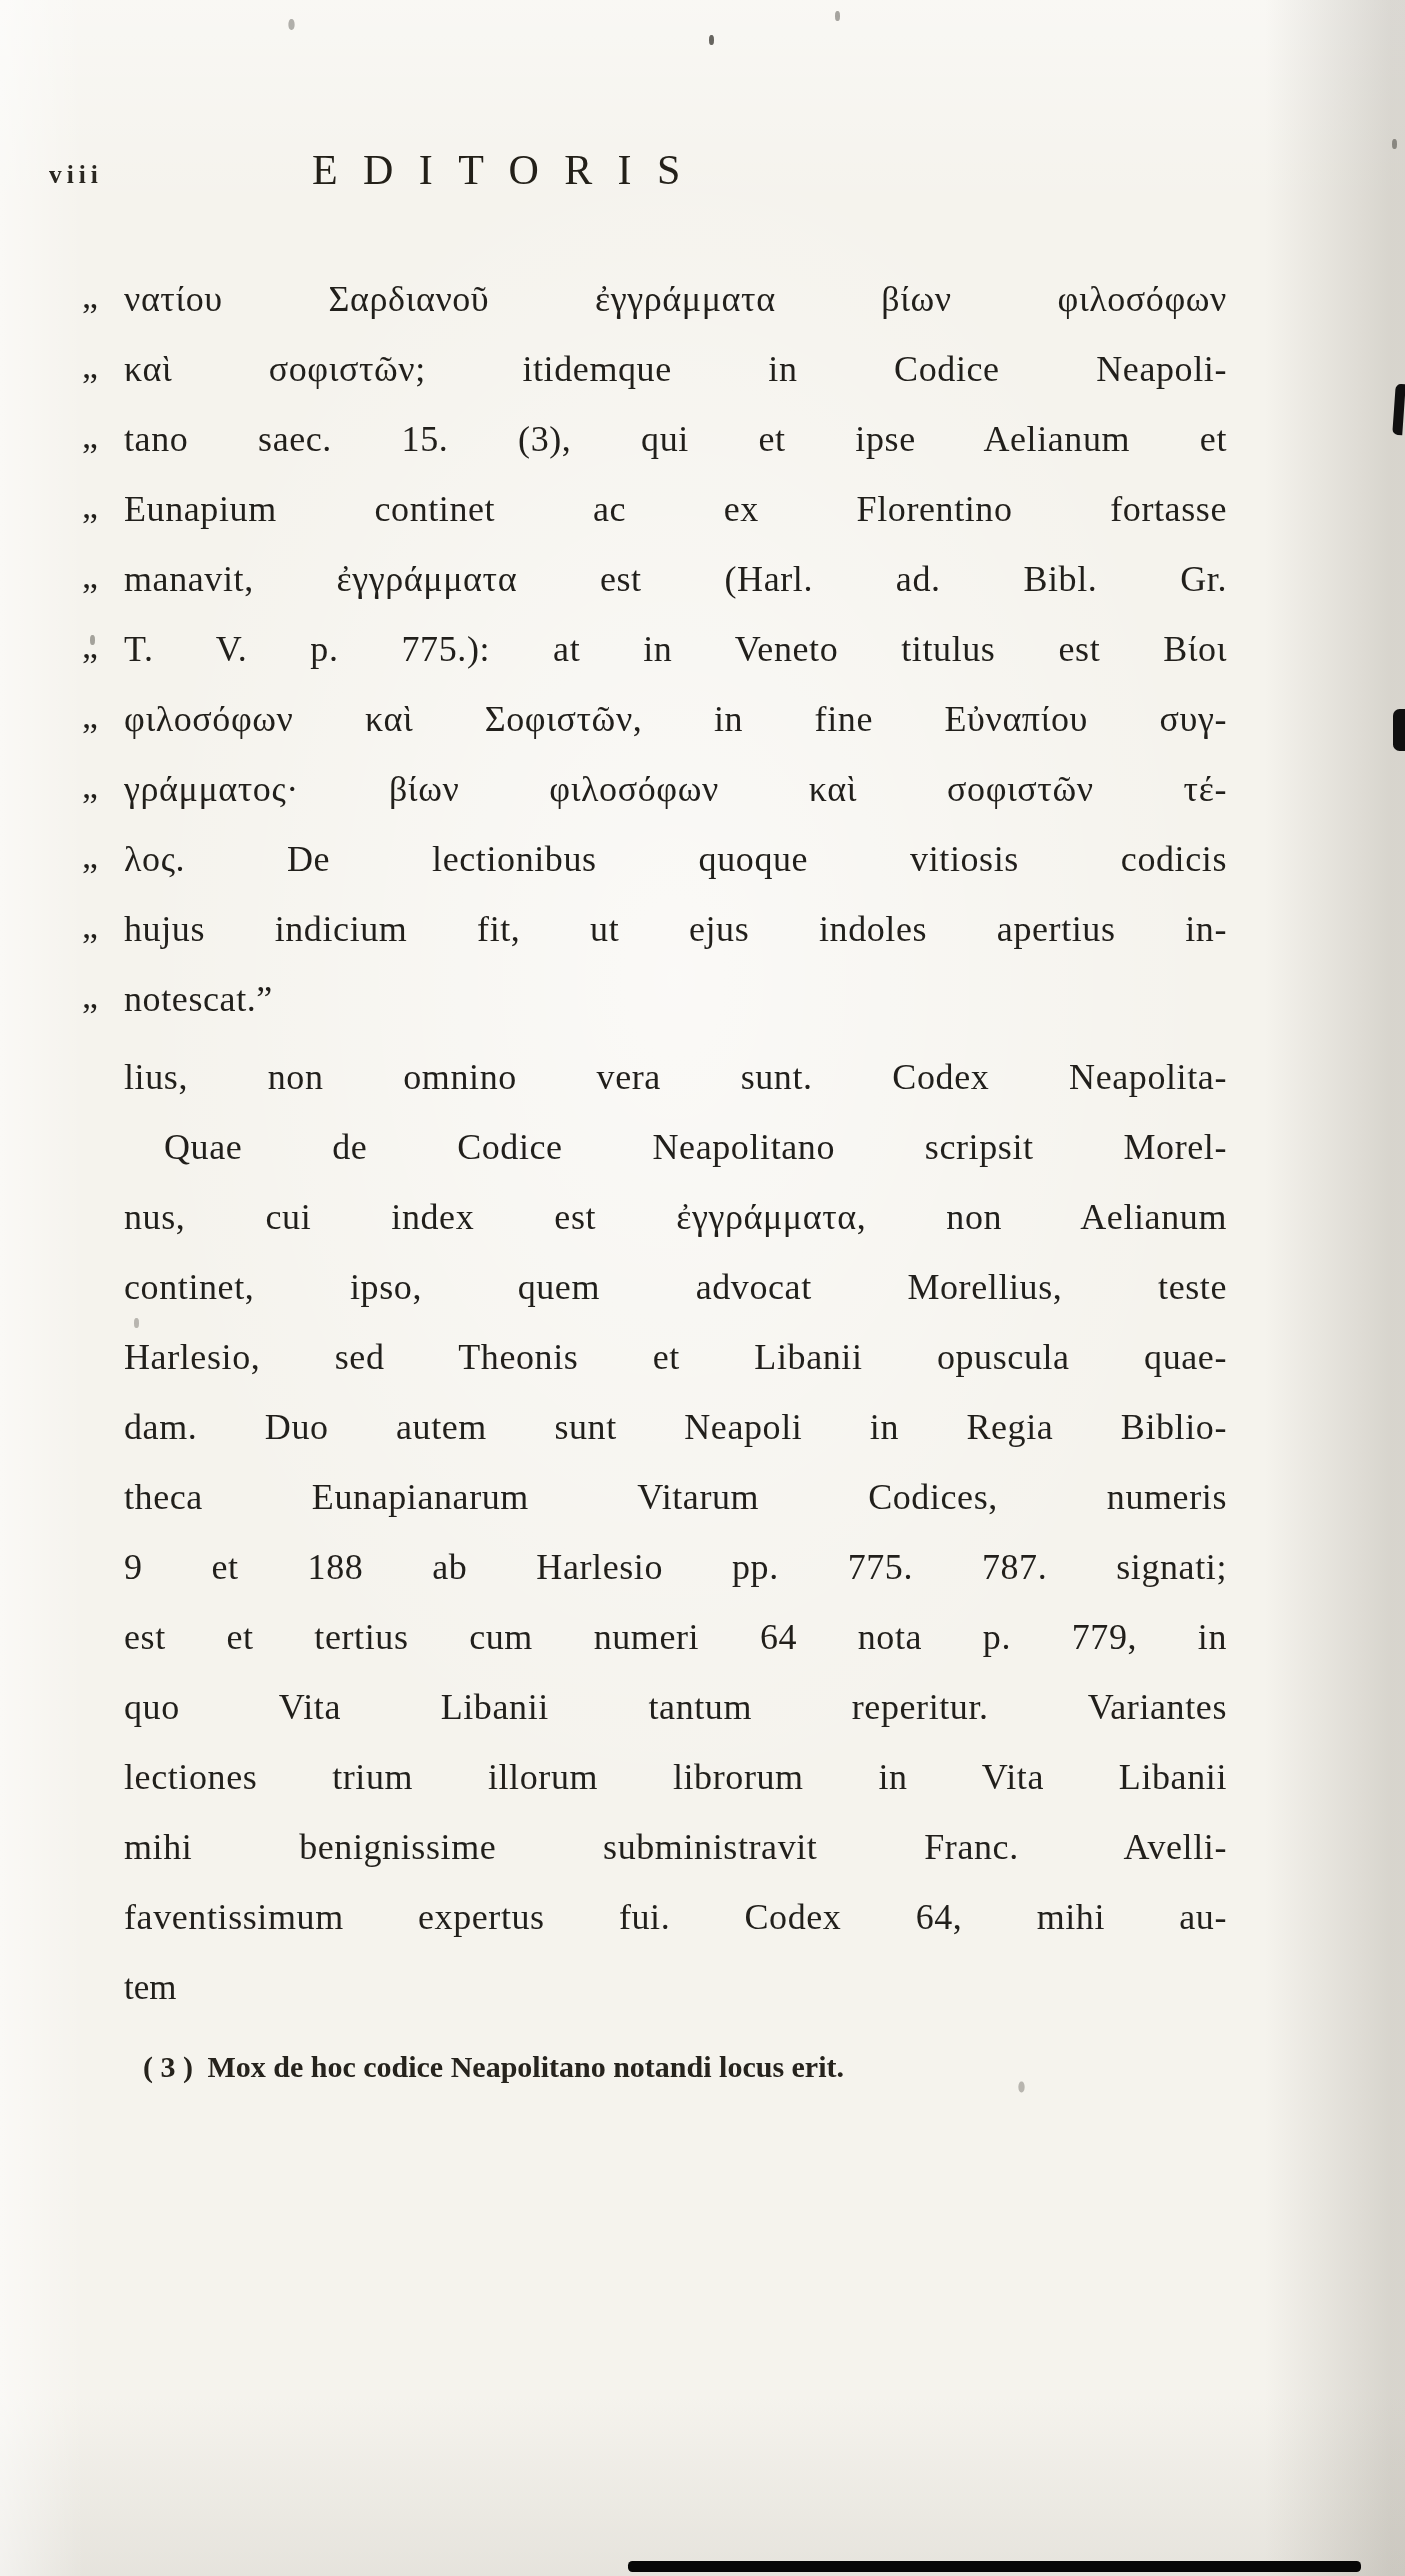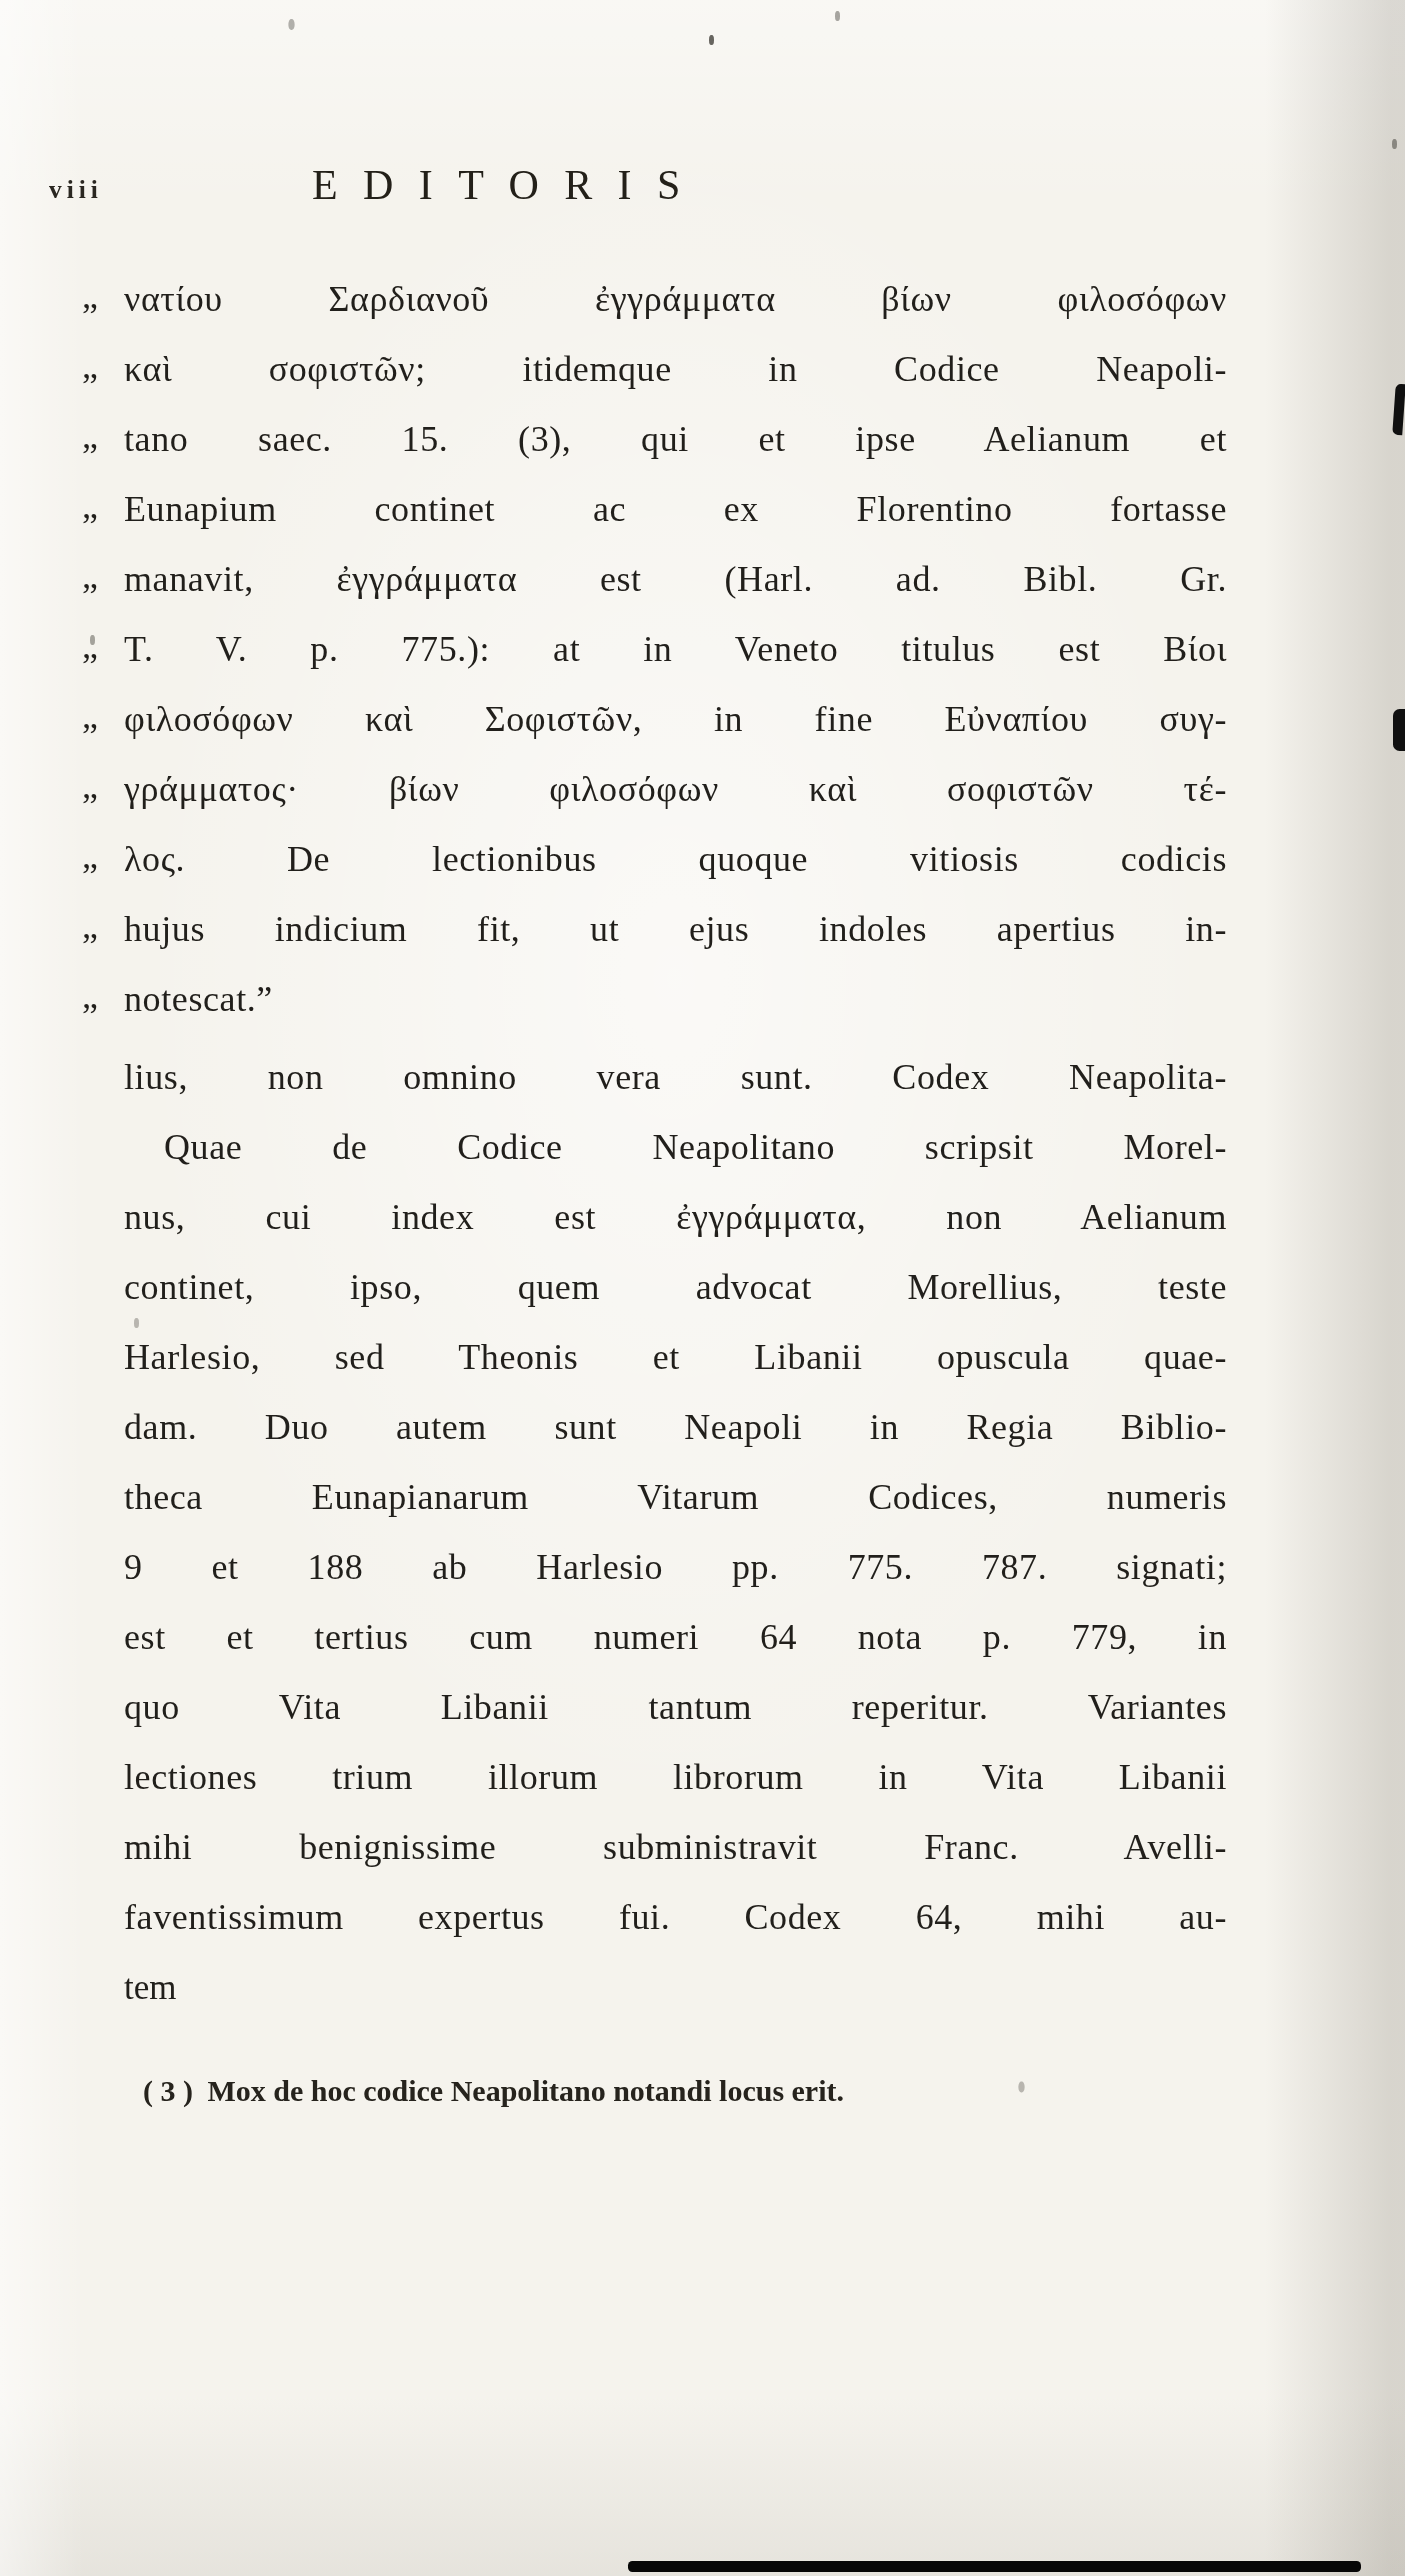--- a/index.html
+++ b/index.html
@@ -15,21 +15,21 @@
   .page { position:absolute; inset:0; }
   .vignette {
     position:absolute; inset:0; pointer-events:none;
     background:
       radial-gradient(ellipse 774px 1216px at 48% 38%, rgba(255,255,255,0.55), rgba(255,255,255,0) 70%),
       linear-gradient(to right, rgba(255,255,255,0.5) 0%, rgba(255,255,255,0) 6%, rgba(255,255,255,0) 90%, rgba(110,104,92,0.22) 99%),
       linear-gradient(to bottom, rgba(255,255,255,0.4) 0%, rgba(255,255,255,0) 8%, rgba(255,255,255,0) 93%, rgba(120,114,102,0.12) 100%);
   }
 
   
-  .header { position:absolute; top:161px; left:0; width:100%; height:61px;padding-left:48px; }
+  .header { position:absolute; top:146px; left:0; width:100%; height:61px;padding-left:48px; }
   .pagenum {
     position:absolute; left:49px; top:14.4px;
     font-size:25.4px; font-weight:bold; letter-spacing:5px; color:#2a2721;
   }
   .running-head {
     position:absolute; left:312px; top:0;
     font-size:42px; font-weight:normal; letter-spacing:25.4px; color:#232019;
   }
 
   
@@ -50,21 +50,21 @@
   }
   .para { margin-top:7.7px; }
 
   .catchword-row {
     height:70px; line-height:70px;
     padding-right:40px;
     font-size:35px; margin-top:1.1px;
   }
 
   .footnote {
-    margin-top:46px; padding-left:19px;
+    margin-top:22px; padding-left:19px;
     font-size:30px; line-height:43px;
     font-weight:bold; color:#26231d;
   }
   .fn-marker { margin-right:14.4px; }
 
   
   .artifact { position:absolute; background:#101010; }
   .artifact-right-1 { right:1.1px; top:384px; width:10px; height:51px; border-radius:5.5px 0 0 5.5px; transform:rotate(4deg); }
   .artifact-right-2 { right:0px; top:709px; width:12px; height:42px; border-radius:6.6px 0 0 6.6px; }
   .bottom-bar { left:628px; bottom:4.4px; width:733px; height:11px; border-radius:4.4px; background:#070707; }

